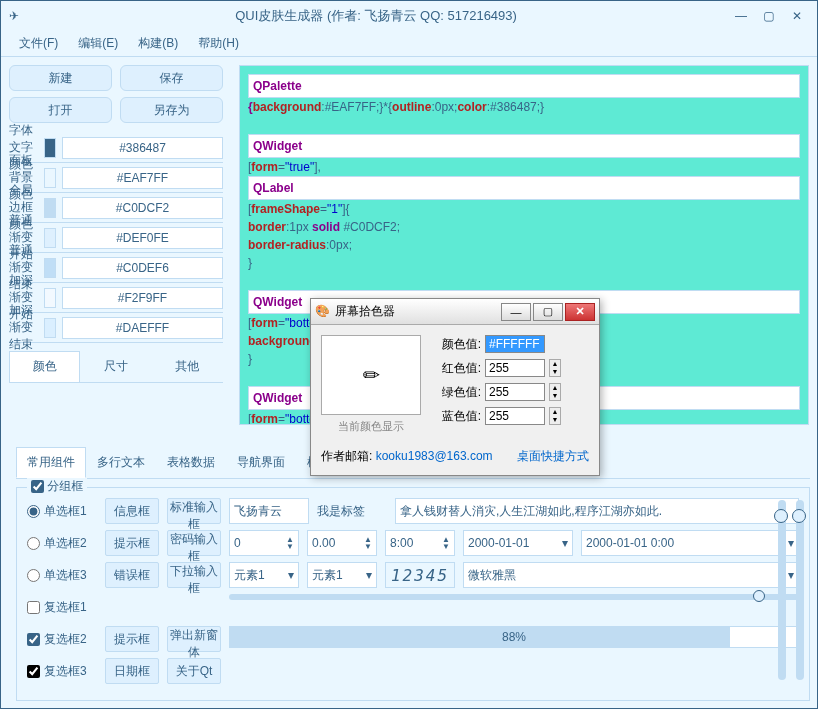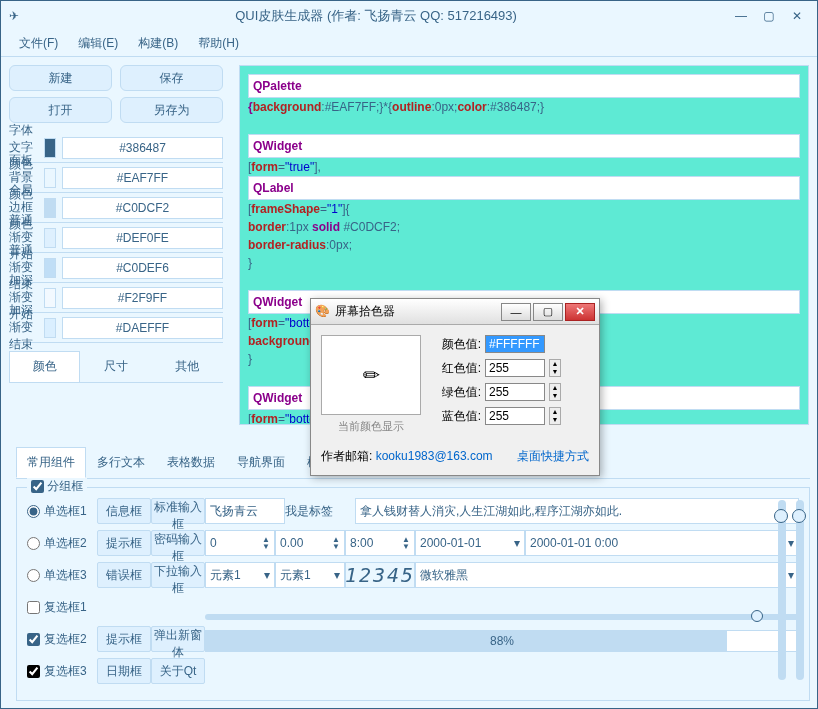--- a/index.html
+++ b/index.html
@@ -31,30 +31,30 @@
 .codearea .val { color: #386487; }
 .codearea .str { color: #0000cd; }
 .codearea .cls { color: #8b008b; font-weight: bold; }
 .bottom { position: absolute; left: 16px; right: 8px; bottom: 8px; }
 .bottomtabs { display: flex; border-bottom: 1px solid #C0DCF2; }
 .bottomtab { padding: 6px 10px; color: #386487; border: 1px solid transparent; cursor: pointer; }
 .bottomtab.active { background: #fff; border: 1px solid #C0DCF2; border-bottom: 1px solid #fff; }
 .groupbox { border: 1px solid #C0DCF2; margin-top: 8px; padding: 10px 10px 10px 10px; position: relative; }
 .groupbox .gblegend { position: absolute; top: -10px; left: 10px; background: #EAF7FF; padding: 0 4px; color: #386487; }
 .gblegend input { vertical-align: middle; accent-color: #386487; }
-.formrow { display: flex; align-items: flex-end; margin-bottom: 6px; }
+.formrow { display: flex; align-items: flex-start; gap: 8px; margin-bottom: 6px; }
 .formrow > * { height: 26px; }
 .radio, .check { display: flex; align-items: center; gap: 4px; color: #386487; width: 70px; }
 .radio input, .check input { accent-color: #386487; }
 .sbtn { width: 54px; background: #DEF0FE; border: 1px solid #C0DCF2; color: #386487; border-radius: 2px; cursor: pointer; }
 .textin { border: 1px solid #C0DCF2; background: #fff; padding: 2px 4px; color: #386487; }
 .spin { width: 70px; border: 1px solid #C0DCF2; background: #fff; padding: 2px 4px; color: #386487; display: flex; align-items: center; justify-content: space-between; }
 .spin .arrs { font-size: 8px; line-height: 7px; color: #386487; }
 .sel { border: 1px solid #C0DCF2; background: #fff; padding: 2px 4px; color: #386487; display: flex; align-items: center; justify-content: space-between; gap: 4px; }
-.lcd { width: 70px; border: 1px solid #C0DCF2; text-align: center; font-family: monospace; font-size: 20px; color: #386487; letter-spacing: 2px; display: flex; align-items: center; justify-content: center; font-style: italic; }
+.lcd { width: 70px; border: 1px solid #C0DCF2; text-align: center; font-family: monospace; font-size: 16px; color: #386487; letter-spacing: 2px; display: flex; align-items: center; justify-content: center; font-style: italic; }
 .lbltxt { color: #386487; display: flex; align-items: center; }
 .slider { flex: 1; height: 6px; background: #C0DCF2; border-radius: 3px; position: relative; }
 .slider .thumb { position: absolute; width: 12px; height: 12px; background: #DEF0FE; border: 1px solid #386487; border-radius: 50%; top: -4px; }
 .progress { flex: 1; height: 22px; background: #fff; border: 1px solid #C0DCF2; position: relative; display: flex; align-items: center; justify-content: center; color: #386487; }
 .progress .fill { position: absolute; left: 0; top: 0; bottom: 0; background: #C0DCF2; }
 .progress .pct { position: relative; z-index: 1; }
 .vsliders { position: absolute; right: 14px; top: 500px; display: flex; gap: 10px; height: 180px; }
 .vslider { width: 8px; background: #C0DCF2; border-radius: 4px; position: relative; }
 .vslider .thumb { position: absolute; width: 14px; height: 14px; background: #DEF0FE; border: 1px solid #386487; border-radius: 50%; left: -4px; }
 

